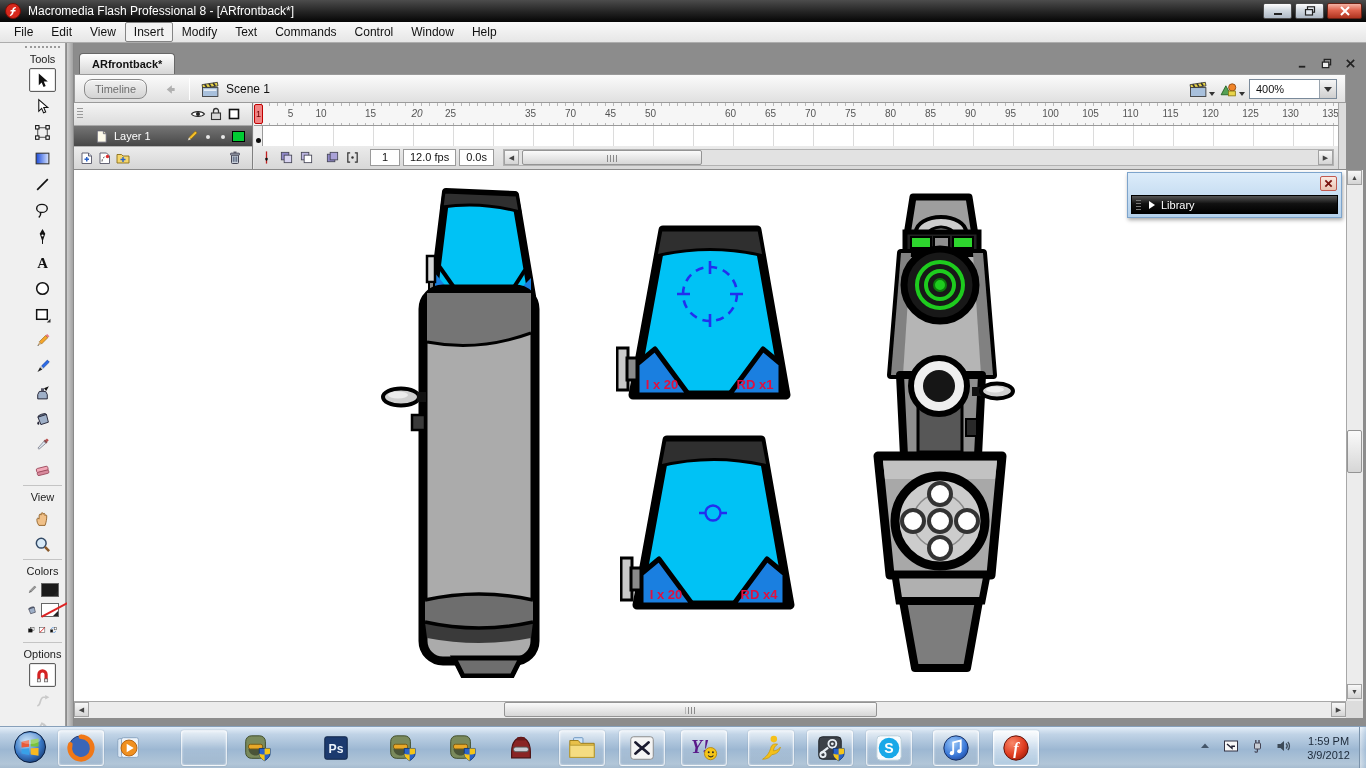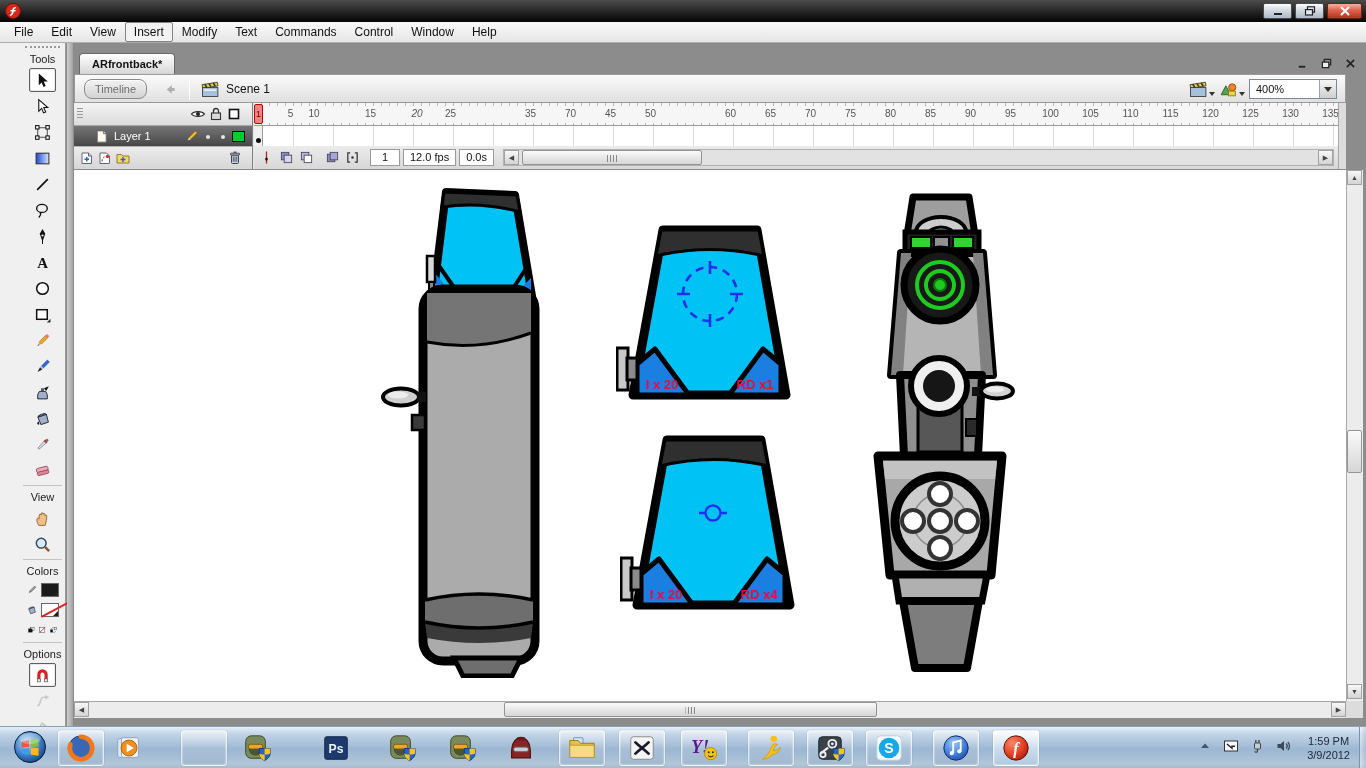--- a/index.html
+++ b/index.html
@@ -168,20 +168,21 @@
 <div id="screen">
 
   <div class="titlebar">
     <span class="app-icon">
       <svg viewBox="0 0 16 16">
           <circle cx="8" cy="8" r="7.5" fill="#d8281c"></circle>
           <circle cx="8" cy="8" r="7.5" fill="none" stroke="#7a0e06"></circle>
           <path d="M10.8 4 C8 4 7.6 5.4 7.3 7 L5.6 7 L5.3 8.6 L7 8.6 C6.6 10.6 6.2 11.6 4.6 12.2 L5.4 13 C7.8 12.4 8.4 10.6 8.8 8.6 L10.4 8.6 L10.7 7 L9.1 7 C9.3 5.9 9.5 5.3 11 5.3 Z" fill="#fff"></path>
         </svg>
     </span>
+    <span class="title-text">Macromedia Flash Professional 8 - [ARfrontback*]</span>
     <span class="winbtns">
       <span class="wbtn">
           <svg viewBox="0 0 12 10">
             <rect x="2" y="7" width="8" height="2" fill="#222"></rect>
           </svg>
         </span>
       <span class="wbtn">
           <svg viewBox="0 0 12 10">
             <rect x="3.5" y="0.8" width="7" height="5.4" fill="none" stroke="#222" stroke-width="1.2"></rect>
             <rect x="1.5" y="3.6" width="7" height="5.4" fill="#dfe6ee" stroke="#222" stroke-width="1.2"></rect>
@@ -535,21 +536,21 @@
               <rect x="3.5" y="3.2" width="9" height="1.8" rx="0.5" fill="#c8d0da" stroke="#445" stroke-width="1"></rect>
               <path d="M6.5 2.2 L9.5 2.2" stroke="#445" stroke-width="1.2"></path>
               <path d="M6.3 6.5 L6.3 11.8 M8 6.5 L8 11.8 M9.7 6.5 L9.7 11.8" stroke="#55617a" stroke-width="1"></path>
             </svg></span>
       </div>
     </div>
     <div class="tl-frames">
       <div class="tl-ruler" id="tlRuler">
         <div class="playhead">1</div>
       <span class="ruler-num" style="left: 36.5px;">5</span>
-          <span class="ruler-num" style="left: 60px; text-align: center;">10</span>
+          <span class="ruler-num" style="left: 67px; text-align: center;">10</span>
           <span class="ruler-num" style="left: 116.5px;">15</span>
           <span class="ruler-num" style="left: 163px; font-style: italic;">20</span>
           <span class="ruler-num" style="left: 196.5px;">25</span>
           <span class="ruler-num" style="left: 236.5px; margin-top: 20px;">30</span>
           <span class="ruler-num" style="left: 276.5px;">35</span>
           <span class="ruler-num" style="left: 316.5px;">70</span>
           <span class="ruler-num" style="left: 356.5px;">45</span>
           <span class="ruler-num" style="left: 396.5px;">50</span>
           <span class="ruler-num" style="left: 436.5px; margin-top: 48px;">55</span>
           <span class="ruler-num" style="left: 476.5px;">60</span>
@@ -709,20 +710,32 @@
         <circle cx="72" cy="306" r="11" fill="#fff" stroke="#333" stroke-width="4"></circle>
         <circle cx="72" cy="360" r="11" fill="#fff" stroke="#333" stroke-width="4"></circle>
         <circle cx="45" cy="333" r="11" fill="#fff" stroke="#333" stroke-width="4"></circle>
         <circle cx="99" cy="333" r="11" fill="#fff" stroke="#333" stroke-width="4"></circle>
         <circle cx="72" cy="333" r="11" fill="#fff" stroke="#333" stroke-width="4"></circle>
         <polygon points="27,387 119,387 114,413 31,413" fill="#b0b0b0" stroke="#000" stroke-width="7"></polygon>
         <polygon points="35,413 111,413 99,480 47,480" fill="#7d7d7d" stroke="#000" stroke-width="8" stroke-linejoin="round"></polygon>
       </svg>
     </div>
 
+    <div class="library-panel">
+      <span class="lib-close">
+        <svg viewBox="0 0 10 10">
+            <path d="M1.5 1.5 L8.5 8.5 M8.5 1.5 L1.5 8.5" stroke="#7a1410" stroke-width="2"></path>
+          </svg>
+      </span>
+      <div class="lib-bar">
+        <span class="grip"></span>
+        <span class="lib-arrow"></span>
+        <span>Library</span>
+      </div>
+    </div>
   </div>
 
   <div class="vscroll">
     <span class="sb-arrow" style="top:0;">▲</span>
     <span class="sb-thumb" style="top:260px;left:0;width:15px;height:43px;"></span>
     <span class="sb-arrow" style="top:514px;">▼</span>
   </div>
   <div class="hscroll">
     <span class="sb-arrow" style="left:0;">◀</span>
     <span class="sb-thumb" style="left:430px;width:373px;">

